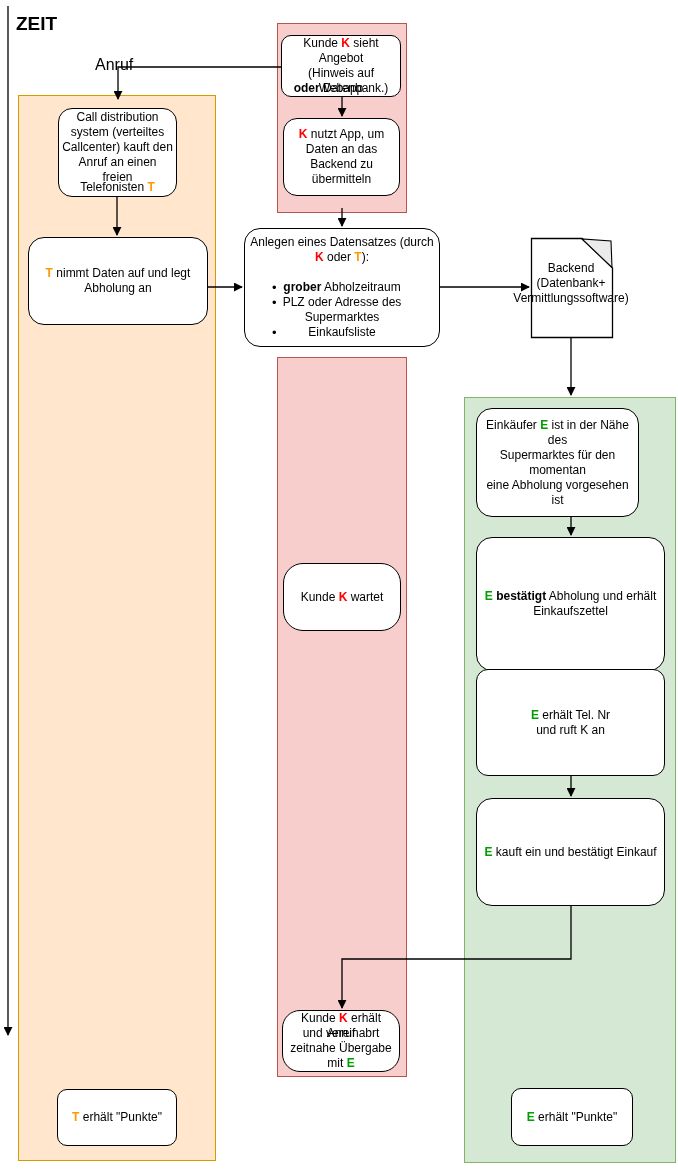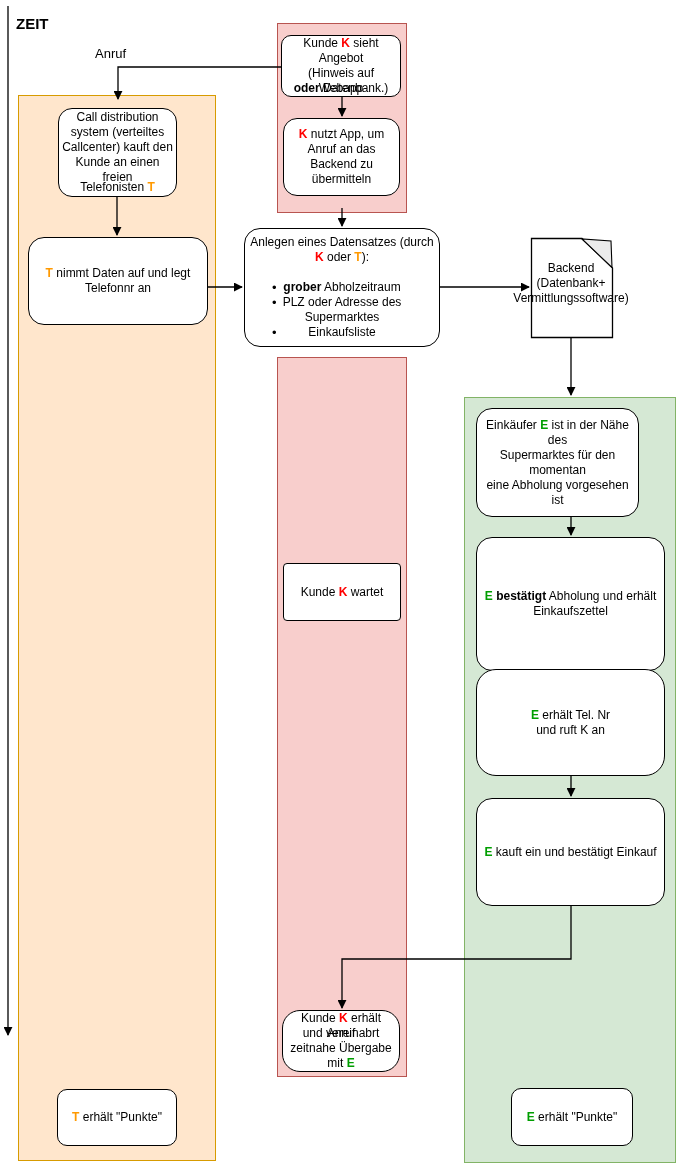--- a/index.html
+++ b/index.html
@@ -13,22 +13,22 @@
   .node{position:absolute;box-sizing:border-box;background:var(--node-fill);
         border:1px solid var(--node-stroke);z-index:3;display:flex;flex-direction:column;
         justify-content:center;align-items:flex-end;text-align:center;padding:1px 3px;}
   .doc-text{position:absolute;z-index:3;text-align:center;}
   .line{position:relative;width:100%;min-height:15px;}
   .line.bullet::before{content:"•";position:absolute;left:24px;top:0;font-size:13px;}
   .seg-k{color:var(--k);font-weight:bold;}
   .seg-t{color:var(--t);font-weight:bold;}
   .seg-e{color:var(--e);font-weight:bold;}
   .seg-b{font-weight:bold;}
-  .title{position:absolute;left:16px;top:16px;font-size:15px;font-weight:bold;z-index:4;}
-  .edge-label{position:absolute;left:95px;top:46px;font-size:13px;z-index:4;}
+  .title{position:absolute;left:16px;top:16px;font-size:19px;font-weight:bold;z-index:4;}
+  .edge-label{position:absolute;left:95px;top:57px;font-size:16px;z-index:4;}
 </style>
 </head>
 <body>
 
 <div class="stage">
 
   <div class="lane lane-orange" style="left:18px;top:95px;width:198px;height:1066px"></div>
   <div class="lane lane-pink" style="left:277px;top:23px;width:130px;height:190px"></div>
   <div class="lane lane-pink" style="left:277px;top:357px;width:130px;height:720px"></div>
   <div class="lane lane-green" style="left:464px;top:397px;width:212px;height:766px"></div>
@@ -59,75 +59,75 @@
     </g>
   </svg>
 
   <div class="title">ZEIT</div>
   <div class="edge-label">Anruf</div>
 
   <div class="node" style="left:58px;top:108px;width:119px;height:89px;border-radius:14px">
       <div class="line"><span>Call distribution</span></div>
       <div class="line"><span>system (verteiltes</span></div>
       <div class="line"><span>Callcenter) kauft den</span></div>
-      <div class="line"><span>Kunde an einen freien</span></div>
+      <div class="line"><span>Anruf an einen freien</span></div>
       <div class="line"><span>Telefonisten </span><span class="seg-t">T</span></div>
     </div>
 
   <div class="node" style="left:28px;top:237px;width:180px;height:88px;border-radius:16px">
       <div class="line"><span class="seg-t">T</span><span> nimmt Daten auf und legt</span></div>
-      <div class="line"><span>Telefonnr an</span></div>
+      <div class="line"><span>Abholung an</span></div>
     </div>
 
   <div class="node" style="left:281px;top:35px;width:120px;height:62px;border-radius:10px">
       <div class="line"><span>Kunde </span><span class="seg-k">K</span><span> sieht</span></div>
       <div class="line"><span>Angebot</span></div>
       <div class="line"><span>(Hinweis auf Webapp</span></div>
       <div class="line"><span class="seg-b">oder</span><span> Datenbank.)</span></div>
     </div>
 
   <div class="node" style="left:283px;top:118px;width:117px;height:78px;border-radius:14px">
       <div class="line"><span class="seg-k">K</span><span> nutzt App, um</span></div>
-      <div class="line"><span>Anruf an das</span></div>
+      <div class="line"><span>Daten an das</span></div>
       <div class="line"><span>Backend zu</span></div>
       <div class="line"><span>übermitteln</span></div>
     </div>
 
   <div class="node" style="left:244px;top:228px;width:196px;height:119px;border-radius:16px">
       <div class="line"><span>Anlegen eines Datensatzes (durch</span></div>
       <div class="line"><span class="seg-k">K</span><span> oder </span><span class="seg-t">T</span><span>):</span></div>
       <div class="line">&nbsp;</div>
       <div class="line bullet"><span class="seg-b">grober</span><span> Abholzeitraum</span></div>
       <div class="line bullet"><span>PLZ oder Adresse des</span></div>
       <div class="line"><span>Supermarktes</span></div>
       <div class="line bullet"><span>Einkaufsliste</span></div>
     </div>
 
   <div class="doc-text" style="left:496px;top:261px;width:150px">
       <div class="line"><span>Backend</span></div>
       <div class="line"><span>(Datenbank+</span></div>
       <div class="line"><span>Vermittlungssoftware)</span></div>
     </div>
 
-  <div class="node" style="left:283px;top:563px;width:118px;height:58px;border-radius:4px">
+  <div class="node" style="left:283px;top:563px;width:118px;height:68px;border-radius:20px">
       <div class="line"><span>Kunde </span><span class="seg-k">K</span><span> wartet</span></div>
     </div>
 
   <div class="node" style="left:476px;top:408px;width:163px;height:109px;border-radius:16px">
       <div class="line"><span>Einkäufer </span><span class="seg-e">E</span><span> ist in der Nähe des</span></div>
       <div class="line"><span>Supermarktes für den momentan</span></div>
       <div class="line"><span>eine Abholung vorgesehen ist</span></div>
     </div>
 
   <div class="node" style="left:476px;top:537px;width:189px;height:134px;border-radius:16px">
       <div class="line"><span class="seg-e">E</span><span> </span><span class="seg-b">bestätigt</span><span> Abholung und erhält</span></div>
       <div class="line"><span>Einkaufszettel</span></div>
     </div>
 
-  <div class="node" style="left:476px;top:669px;width:189px;height:107px;border-radius:20px">
+  <div class="node" style="left:476px;top:669px;width:189px;height:107px;border-radius:12px">
       <div class="line"><span class="seg-e">E</span><span> erhält Tel. Nr</span></div>
       <div class="line"><span>und ruft K an</span></div>
     </div>
 
   <div class="node" style="left:476px;top:798px;width:189px;height:108px;border-radius:16px">
       <div class="line"><span class="seg-e">E</span><span> kauft ein und bestätigt Einkauf</span></div>
     </div>
 
   <div class="node" style="left:282px;top:1010px;width:118px;height:62px;border-radius:18px">
       <div class="line"><span>Kunde </span><span class="seg-k">K</span><span> erhält Anruf</span></div>

